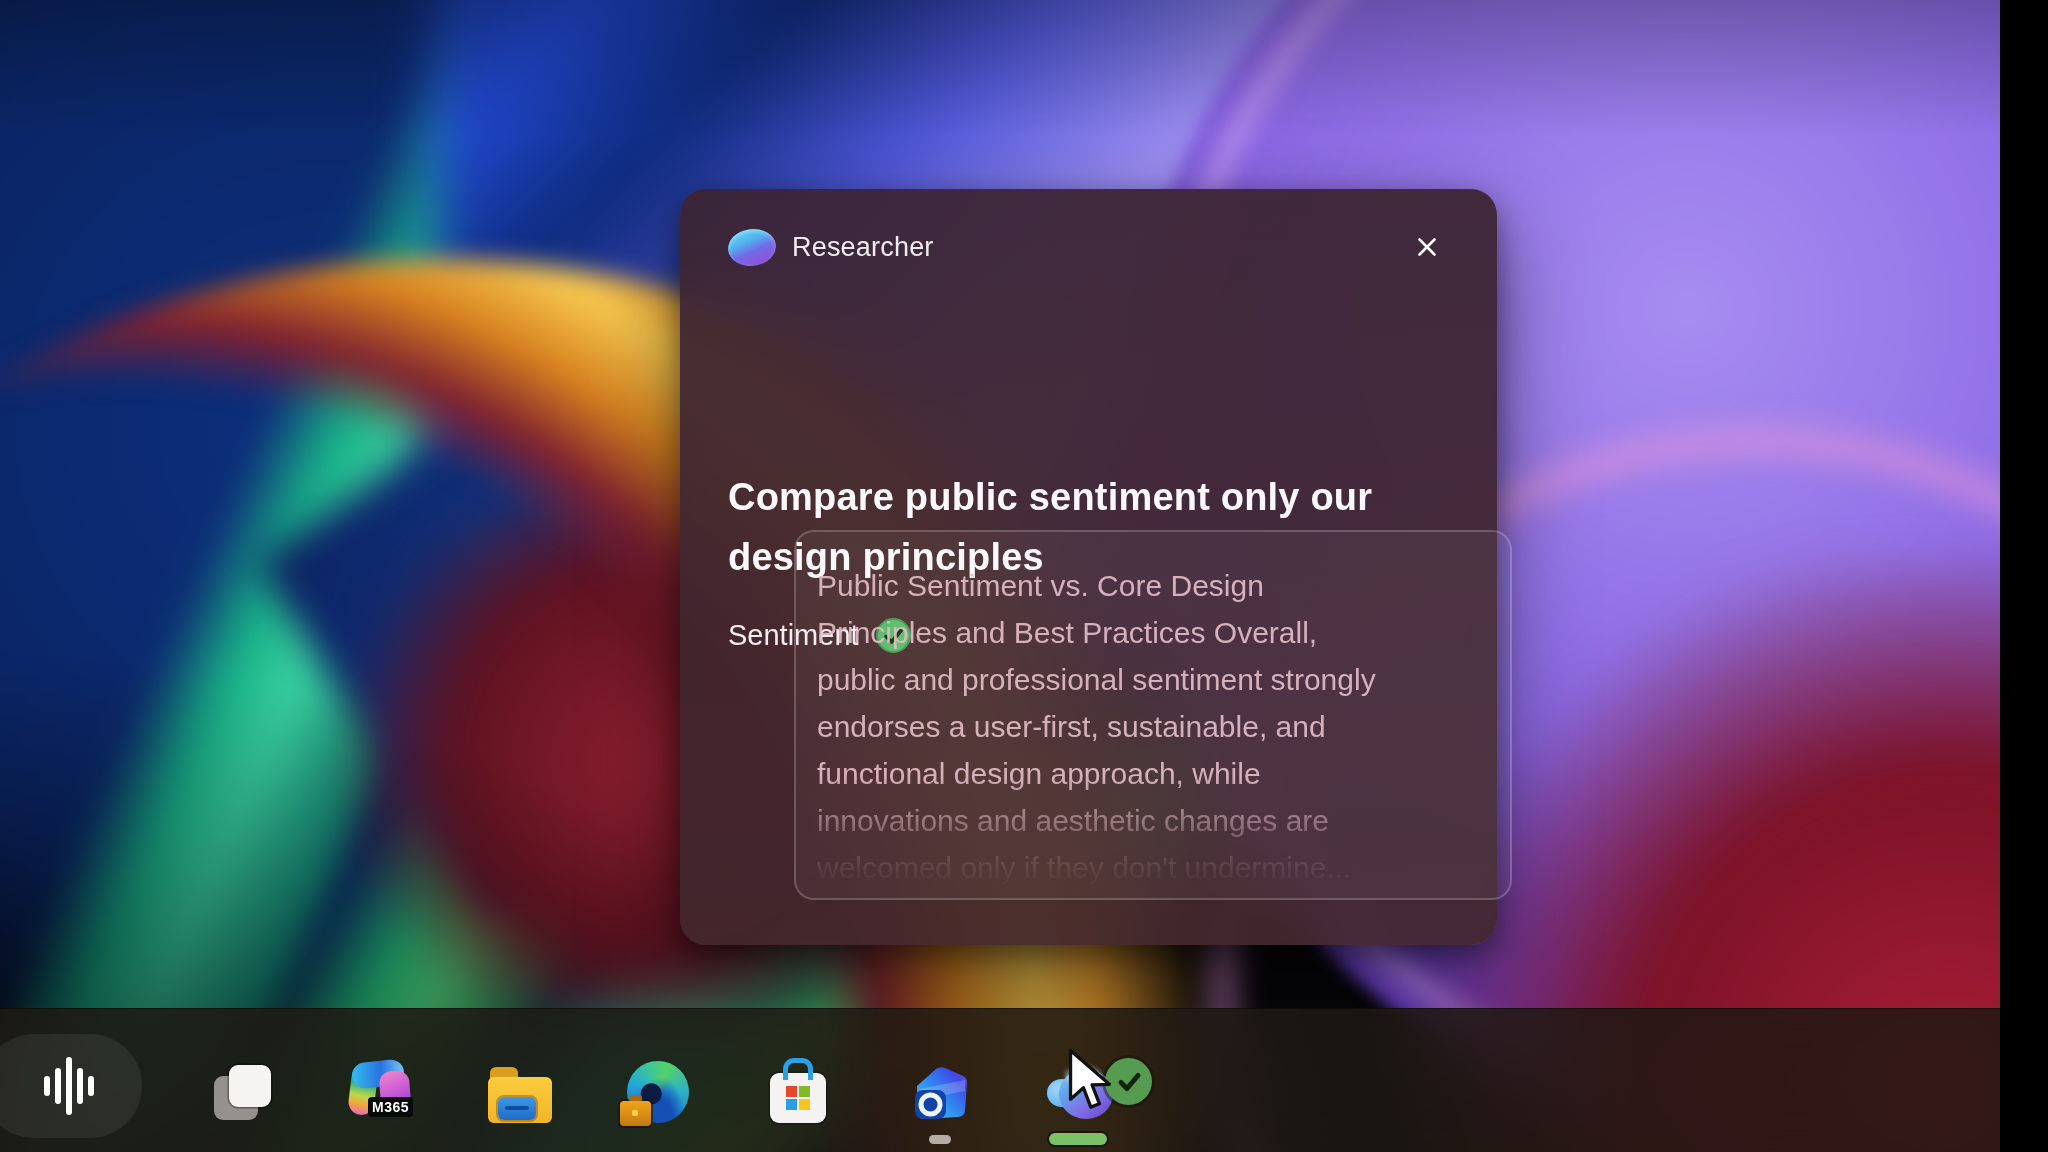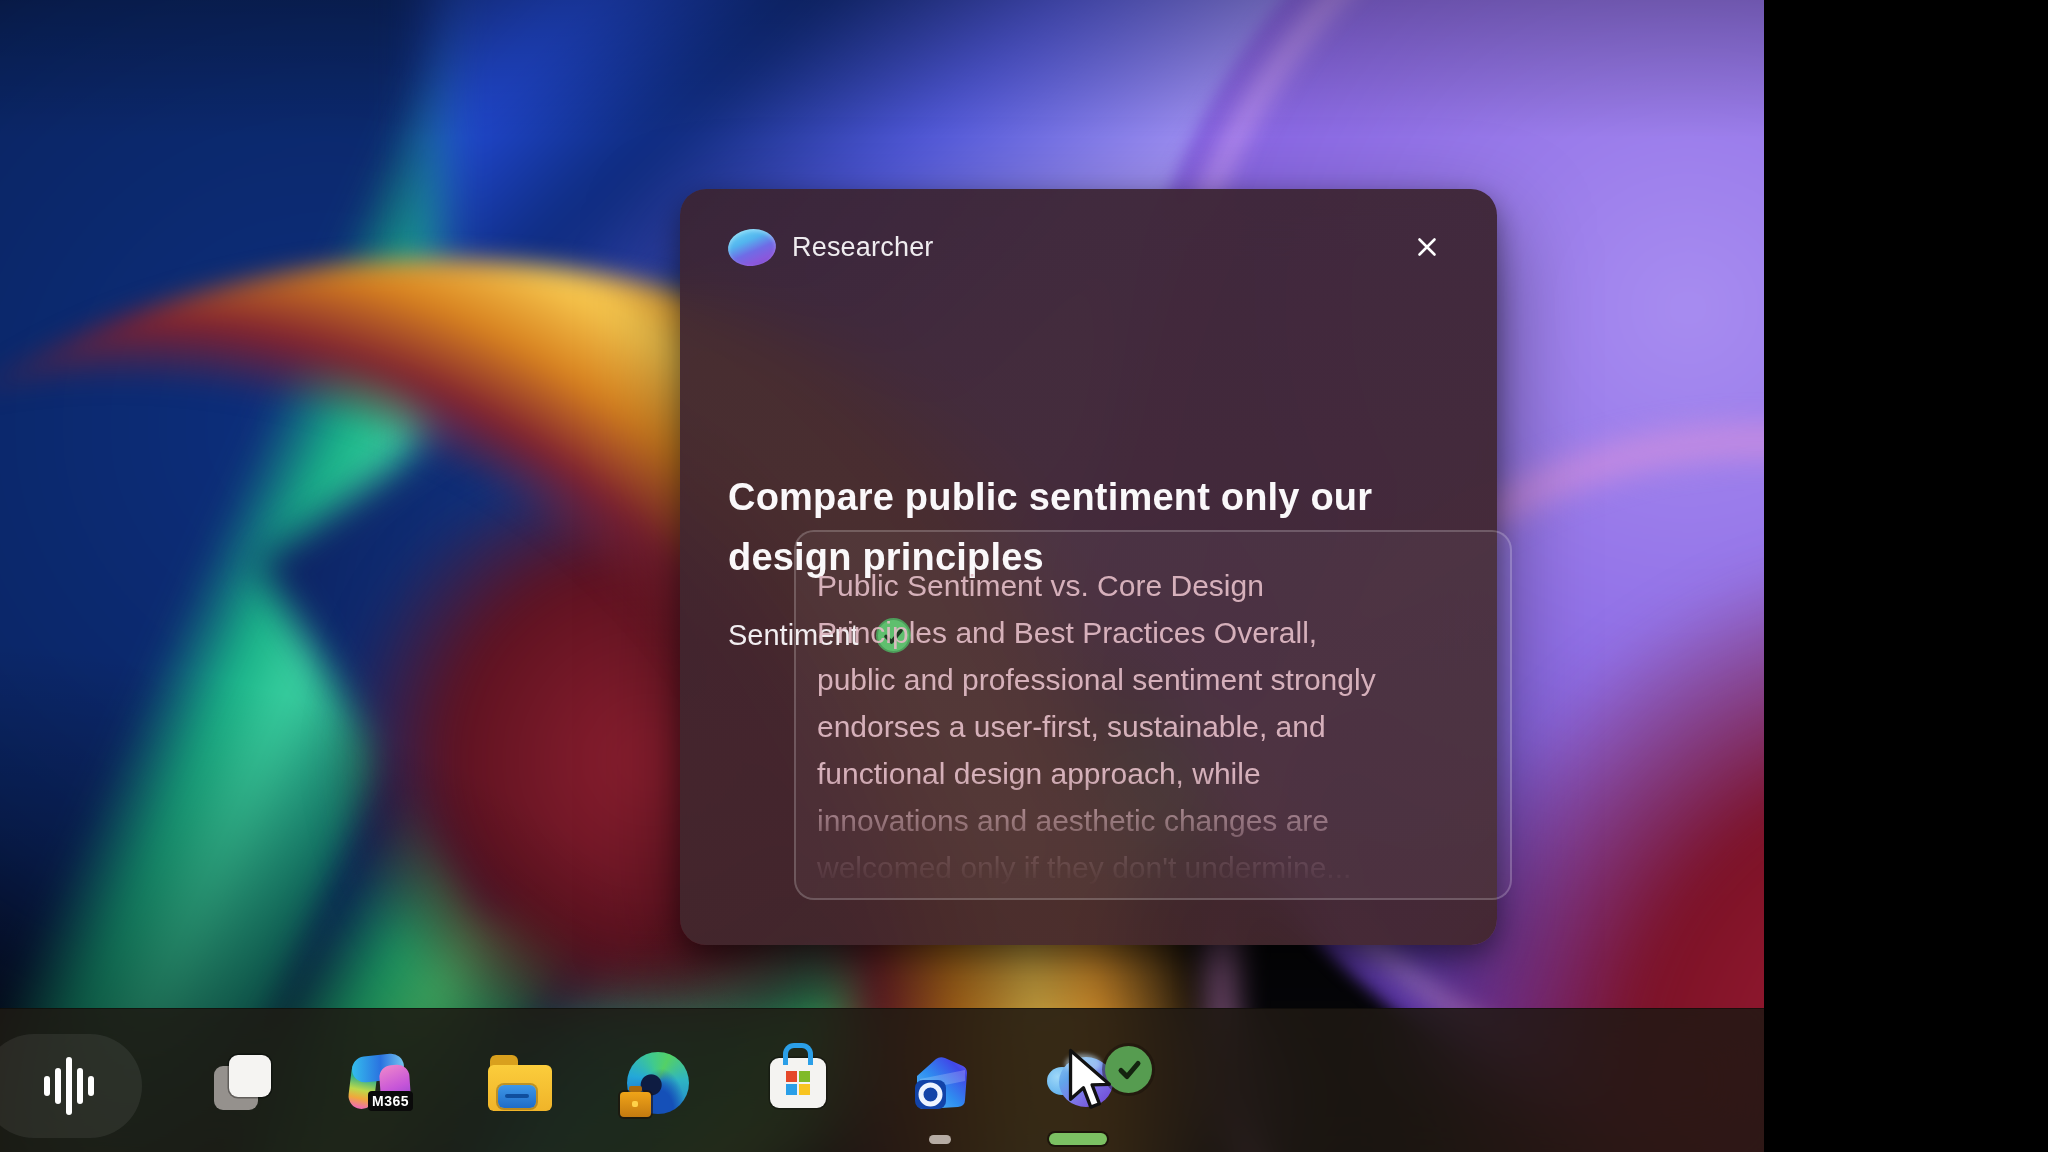--- a/index.html
+++ b/index.html
@@ -1,17 +1,17 @@
 <!DOCTYPE html>
 <html><head>
 <meta charset="utf-8">
 <style>
   html,body{margin:0;padding:0;background:#000;}
   body{width:2048px;height:1152px;overflow:hidden;font-family:"Liberation Sans",sans-serif;}
-  #screen{position:relative;width:1728px;height:1152px;overflow:hidden;background:#5eead4;padding-left:36px;}
+  #screen{position:relative;width:2000px;height:1152px;overflow:hidden;background:#5eead4;}
 
   
   #wallpaper{position:absolute;inset:0;overflow:hidden;background:#060609;}
   #wallpaper > div{position:absolute;}
   .wp-navy-left{left:-350px;top:-250px;width:1500px;height:1500px;border-radius:50%;
     background:radial-gradient(circle at 45% 45%,#0d2f7e 0%,#0a2462 45%,rgba(8,20,60,0) 72%);
     filter:blur(30px);}
   .wp-ribbon{transform-origin:10% 100%;filter:blur(16px);border-radius:120px;}
   .wp-r1{left:-140px;top:-420px;width:250px;height:1750px;transform:rotate(24deg);
     background:linear-gradient(90deg,rgba(10,40,100,0) 0%,#18b287 30%,#3ad0a0 55%,#0f7a6e 100%);}
@@ -72,21 +72,21 @@
   .summary-text{margin:0;padding:30px 20px 0 21px;font-size:30px;line-height:47px;
     color:rgba(226,188,197,.92);white-space:pre-line;
     -webkit-mask-image:linear-gradient(180deg,#000 68%,rgba(0,0,0,.25) 88%,rgba(0,0,0,0) 99%);
     mask-image:linear-gradient(180deg,#000 68%,rgba(0,0,0,.25) 88%,rgba(0,0,0,0) 99%);}
 
   
   .taskbar{position:absolute;left:0;right:0;top:1008px;height:144px;
     background:rgba(30,24,19,.86);backdrop-filter:blur(36px) saturate(115%);
     border-top:1px solid rgba(0,0,0,.38);}
   .tb-btn{position:absolute;top:34px;width:80px;height:80px;border:none;background:transparent;padding:0;
-    display:flex;align-items:center;justify-content:center;cursor:pointer;text-decoration:underline;}
+    display:flex;align-items:flex-end;justify-content:center;cursor:pointer;text-decoration:underline;}
   .voice-pill{position:absolute;left:-18px;top:25px;width:160px;height:104px;border-radius:52px;
     background:rgba(255,255,255,.07);border:none;cursor:pointer;}
   .waveform{position:absolute;left:62px;top:0;height:104px;display:flex;align-items:center;gap:5px;}
   .waveform span{display:block;width:6px;background:#fff;border-radius:3px;}
   .wf1{height:20px}.wf2{height:36px}.wf3{height:58px}.wf4{height:36px}.wf5{height:20px}
 
   .icon-taskview{position:relative;width:62px;height:60px;}
   .tv-back{position:absolute;left:2px;top:13px;width:44px;height:44px;background:#95918d;border-radius:9px;}
   .tv-front{position:absolute;left:17px;top:2px;width:42px;height:42px;background:#f5f4f2;border-radius:9px;
     box-shadow:0 0 0 1.5px rgba(0,0,0,.35);}

